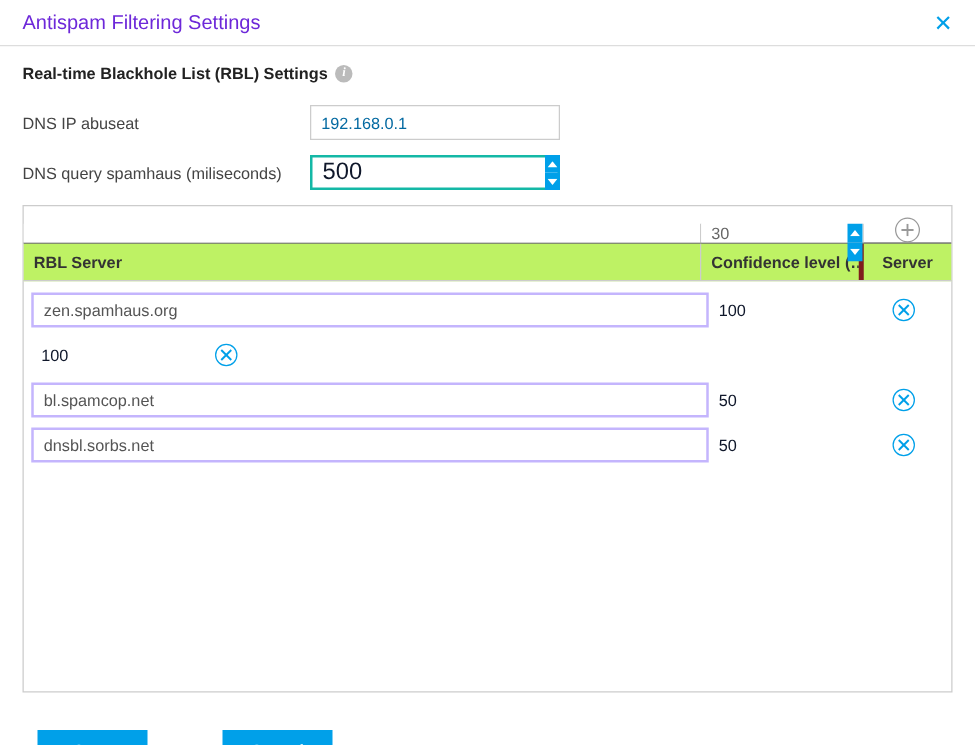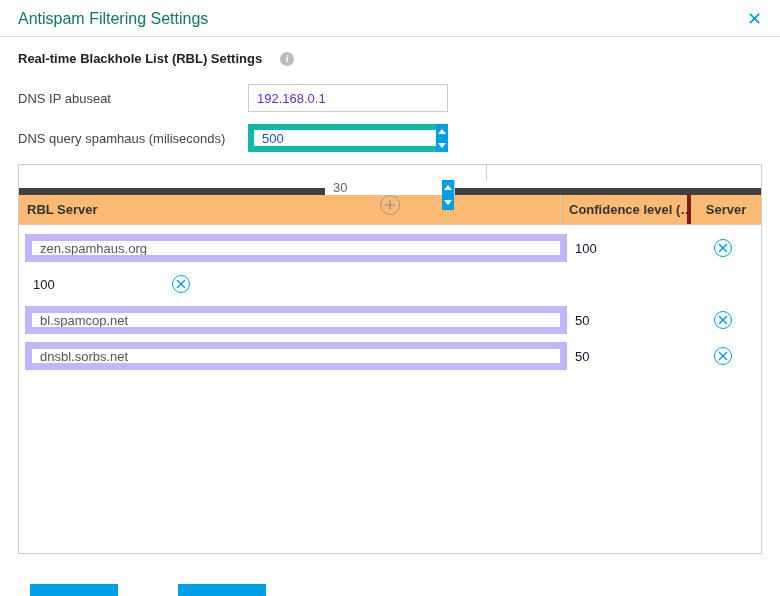--- a/index.html
+++ b/index.html
@@ -15,38 +15,38 @@
     display: flex;
     justify-content: space-between;
     align-items: center;
     padding: 10px 18px 8px 18px;
     border-bottom: 1px solid #ddd;
   }
   .header h1 {
     font-size: 16px;
     font-weight: 400;
     margin: 0;
-    color: #0f766e;
+    color: #6d28d9;
   }
   .close-x {
     color: #00a0e9;
     font-size: 18px;
     cursor: pointer;
     line-height: 1;
   }
   .content {
     padding: 14px 18px 10px 18px;
   }
   .subhead {
     font-size: 13px;
     font-weight: 700;
     color: #222;
     display: flex;
     align-items: center;
-    gap: 18px;
+    gap: 6px;
     margin-bottom: 18px;
   }
   .info-icon {
     width: 14px;
     height: 14px;
     border-radius: 50%;
     background: #bbb;
     color: #fff;
     font-size: 10px;
     display: inline-flex;
@@ -64,34 +64,34 @@
   .form-label {
     width: 230px;
     color: #444;
   }
   .text-input {
     width: 200px;
     height: 28px;
     border: 1px solid #ccc;
     padding: 0 8px;
     font-size: 13px;
-    color: #6d28d9;
+    color: #0369a1;
   }
   .spinner-wrap {
     position: relative;
     width: 200px;
     height: 28px;
   }
   .spinner-input {
     width: 100%;
     height: 100%;
-    border: 6px solid #14b8a6;
+    border: 2px solid #14b8a6;
     padding: 0 18px 0 8px;
-    font-size: 13px;
-    color: #1d4ed8;
+    font-size: 19px;
+    color: #0f172a;
   }
   .spinner-btns {
     position: absolute;
     right: 0; top: 0;
     width: 12px; height: 28px;
     display: flex;
     flex-direction: column;
   }
   .spinner-btns div {
     flex: 1;
@@ -102,24 +102,23 @@
     cursor: pointer;
   }
   .spinner-btns div svg { display:block; }
 
   .table-wrap {
     border: 1px solid #ccc;
     margin-top: 4px;
   }
   .add-row {
     display: flex;
-    align-items: center;
+    align-items: flex-end;
     height: 30px;
-    border-bottom: 7px solid #404040;
-    flex-direction: column;
+    border-bottom: 1px solid #404040;
   }
   .add-row .col-server {
     flex: 1;
     border-right: 1px solid #ccc;
   }
   .add-row .col-conf {
     width: 130px;
     border-right: 1px solid #ccc;
     position: relative;
   }
@@ -156,21 +155,21 @@
     border-radius: 50%;
     color: #999;
     display:flex; align-items:center; justify-content:center;
     font-size: 14px;
     cursor:pointer;
     line-height:1;
   }
 
   .head-row {
     display: flex;
-    background: #fdba74;
+    background: #bef264;
     border-bottom: 1px solid #ccc;
     font-weight: 700;
     color: #333;
     height: 30px;
   }
   .head-row > div {
     padding: 0 8px;
     display:flex; align-items:center;
   }
   .col-h-server { flex:1; border-right:1px solid #ccc; }
@@ -186,21 +185,21 @@
     align-items:center;
     height: 34px;
     margin-bottom: 2px;
   }
   .cell-server {
     flex:1;
   }
   .cell-server input {
     width:100%;
     height:28px;
-    border:7px solid #c4b5fd;
+    border:2px solid #c4b5fd;
     padding:0 8px;
     font-size:13px;
     color:#555;
   }
   .cell-conf {
     width:124px;
     padding: 0 8px;
     color:#0f172a;
   }
   .cell-act {

